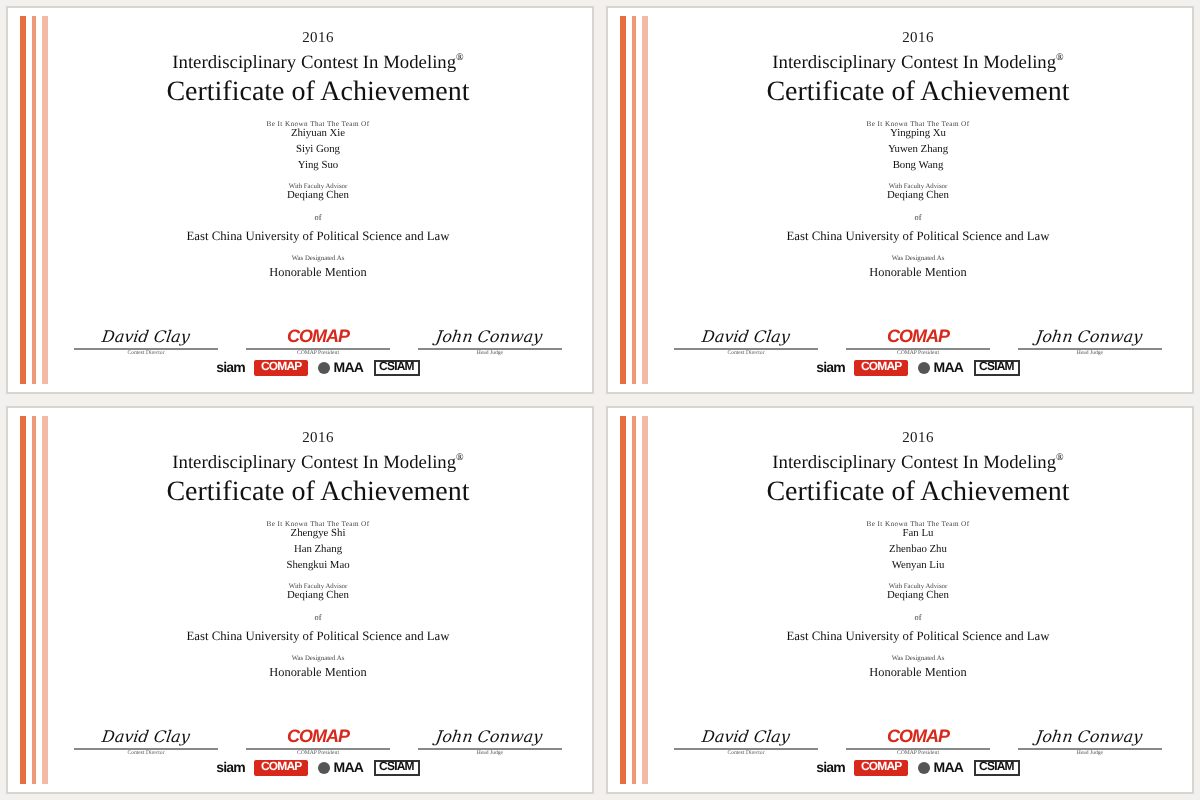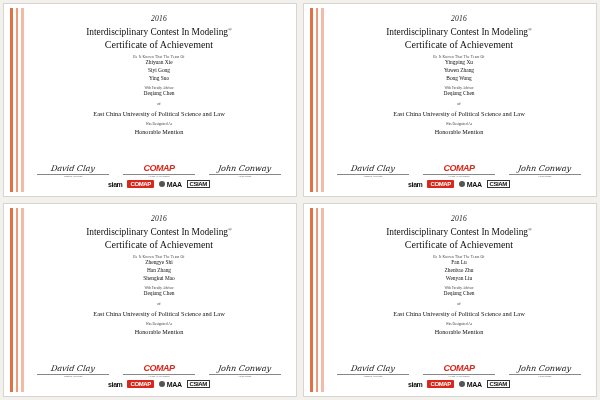--- a/index.html
+++ b/index.html
@@ -57,34 +57,33 @@
     display: flex;
     flex-direction: column;
     align-items: center;
     text-align: center;
   }
   .year {
     font-size: 7.5px;
     color: #1a1a1a;
     margin-top: 6px;
     letter-spacing: .2px;
-    font-style: italic;
   }
   .contest-title {
     font-size: 9.4px;
     color: #111;
     margin-top: 4px;
     white-space: nowrap;
   }
   .contest-title sup {
     font-size: 5px;
     vertical-align: super;
   }
   .cert-sub {
-    font-size: 10px;
+    font-size: 14px;
     color: #111;
     margin-top: 2px;
   }
   .micro {
     font-size: 3.6px;
     color: #444;
     margin-top: 5px;
     letter-spacing: .2px;
   }
   .name {

